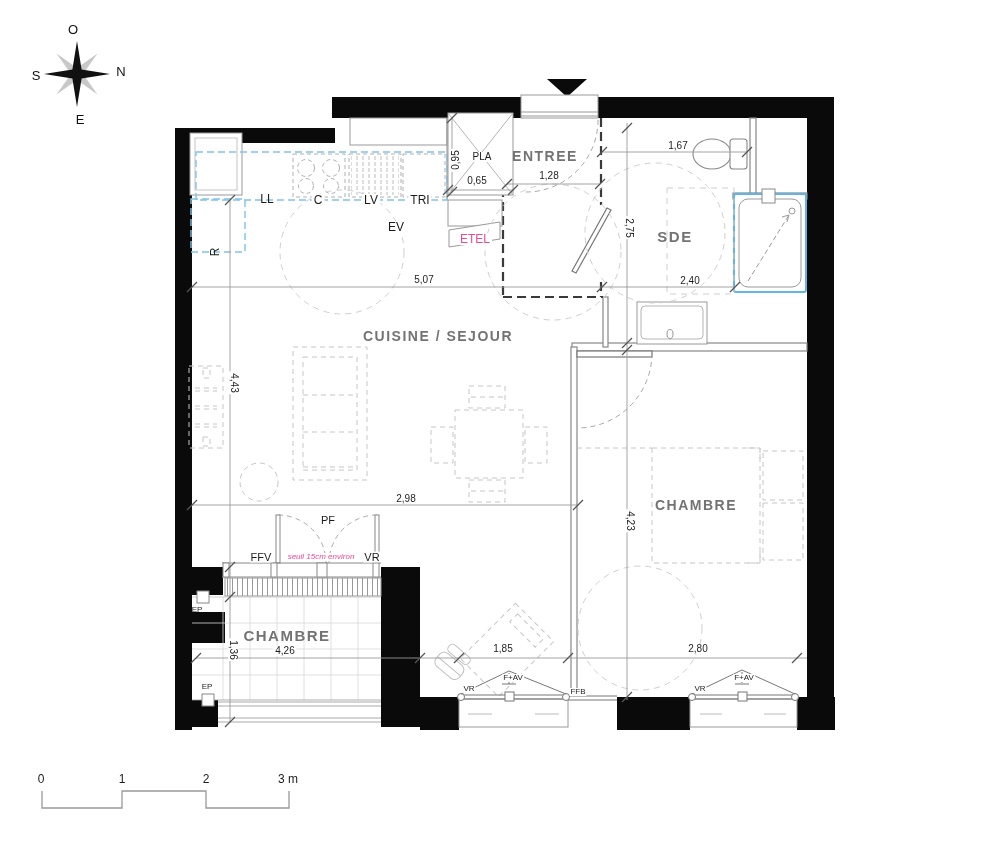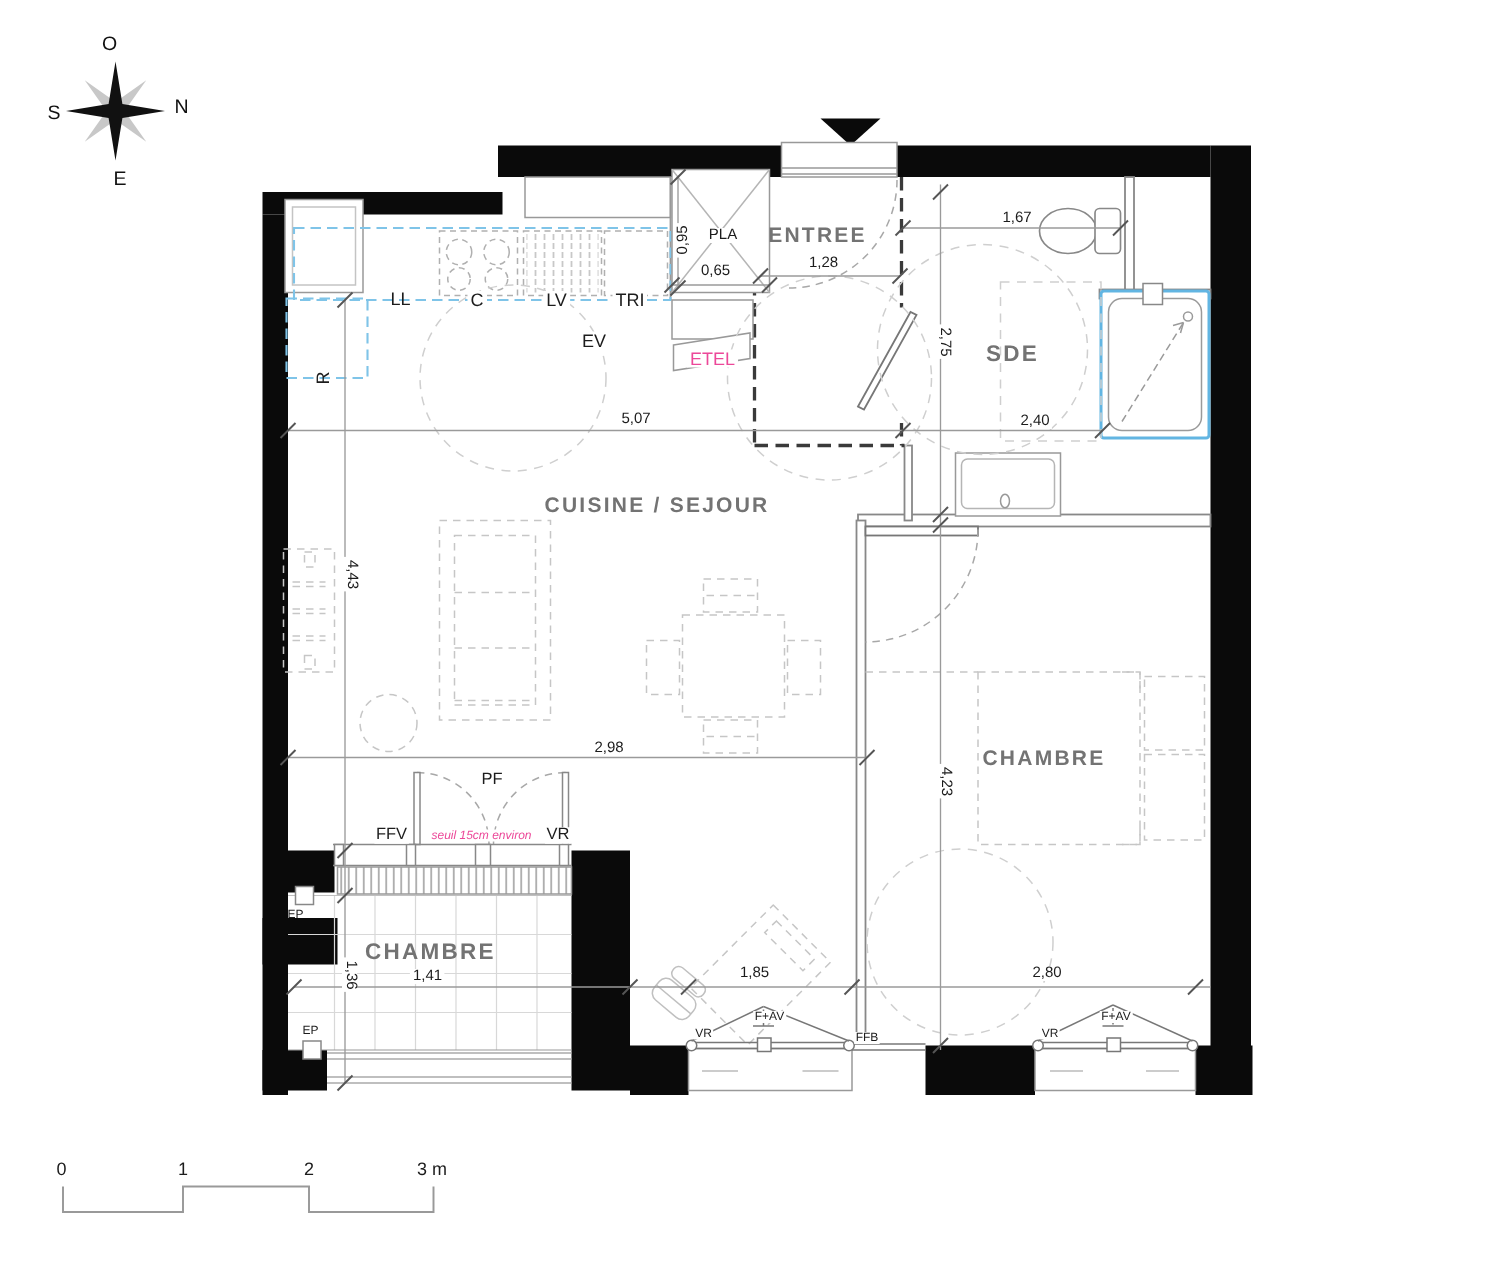--- a/index.html
+++ b/index.html
@@ -333,21 +333,21 @@
 <span class="lbl rotm90" style="left:456px;top:160px">0,95</span>
 <span class="lbl" style="left:477px;top:181px">0,65</span>
 <span class="lbl" style="left:549px;top:176px">1,28</span>
 <span class="lbl" style="left:678px;top:146px">1,67</span>
 <span class="lbl rot90" style="left:629px;top:228px">2,75</span>
 <span class="lbl" style="left:690px;top:281px">2,40</span>
 <span class="lbl" style="left:424px;top:280px">5,07</span>
 <span class="lbl rot90" style="left:234px;top:383px">4,43</span>
 <span class="lbl" style="left:406px;top:499px">2,98</span>
 <span class="lbl rot90" style="left:630px;top:521px">4,23</span>
-<span class="lbl" style="left:285px;top:651px">1,41</span>
+<span class="lbl" style="left:285px;top:651px">4,26</span>
 <span class="lbl rot90" style="left:233px;top:650px">1,36</span>
 <span class="lbl" style="left:503px;top:649px">1,85</span>
 <span class="lbl" style="left:698px;top:649px">2,80</span>
 
 <span class="lbl sm" style="left:328px;top:520px">PF</span>
 <span class="lbl sm" style="left:261px;top:557px">FFV</span>
 <span class="lbl ital blue" style="left:321px;top:557px">seuil 15cm environ</span>
 <span class="lbl sm" style="left:372px;top:557px">VR</span>
 <span class="lbl xs nobg" style="left:197px;top:610px">EP</span>
 <span class="lbl xs nobg" style="left:207px;top:687px">EP</span>

